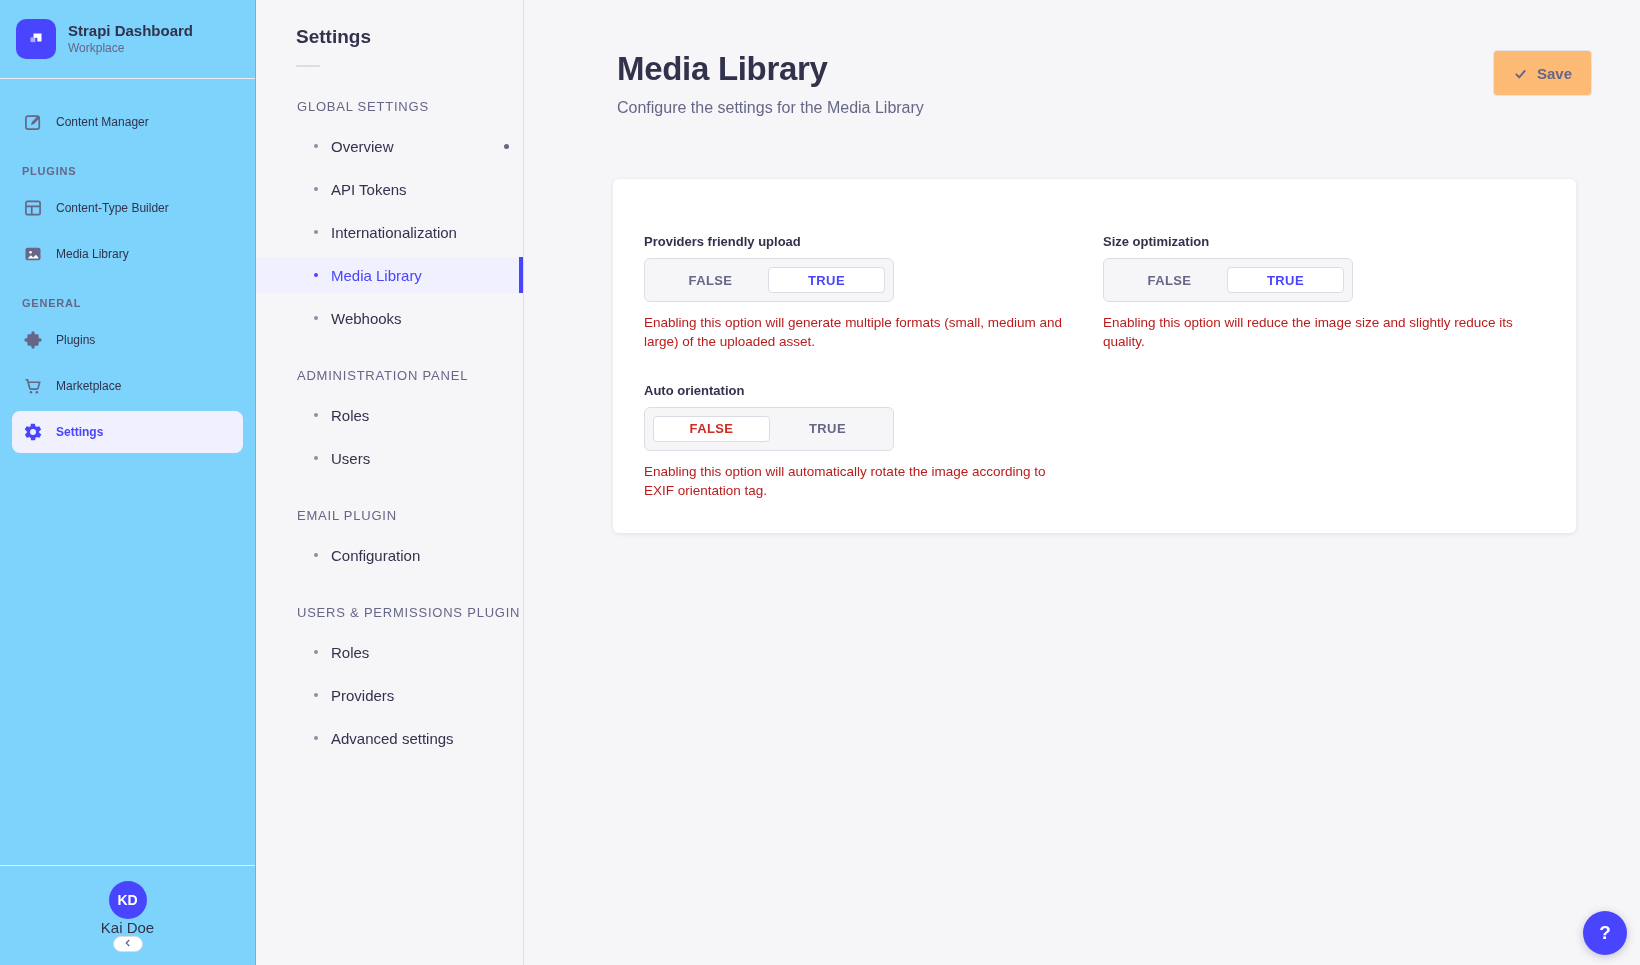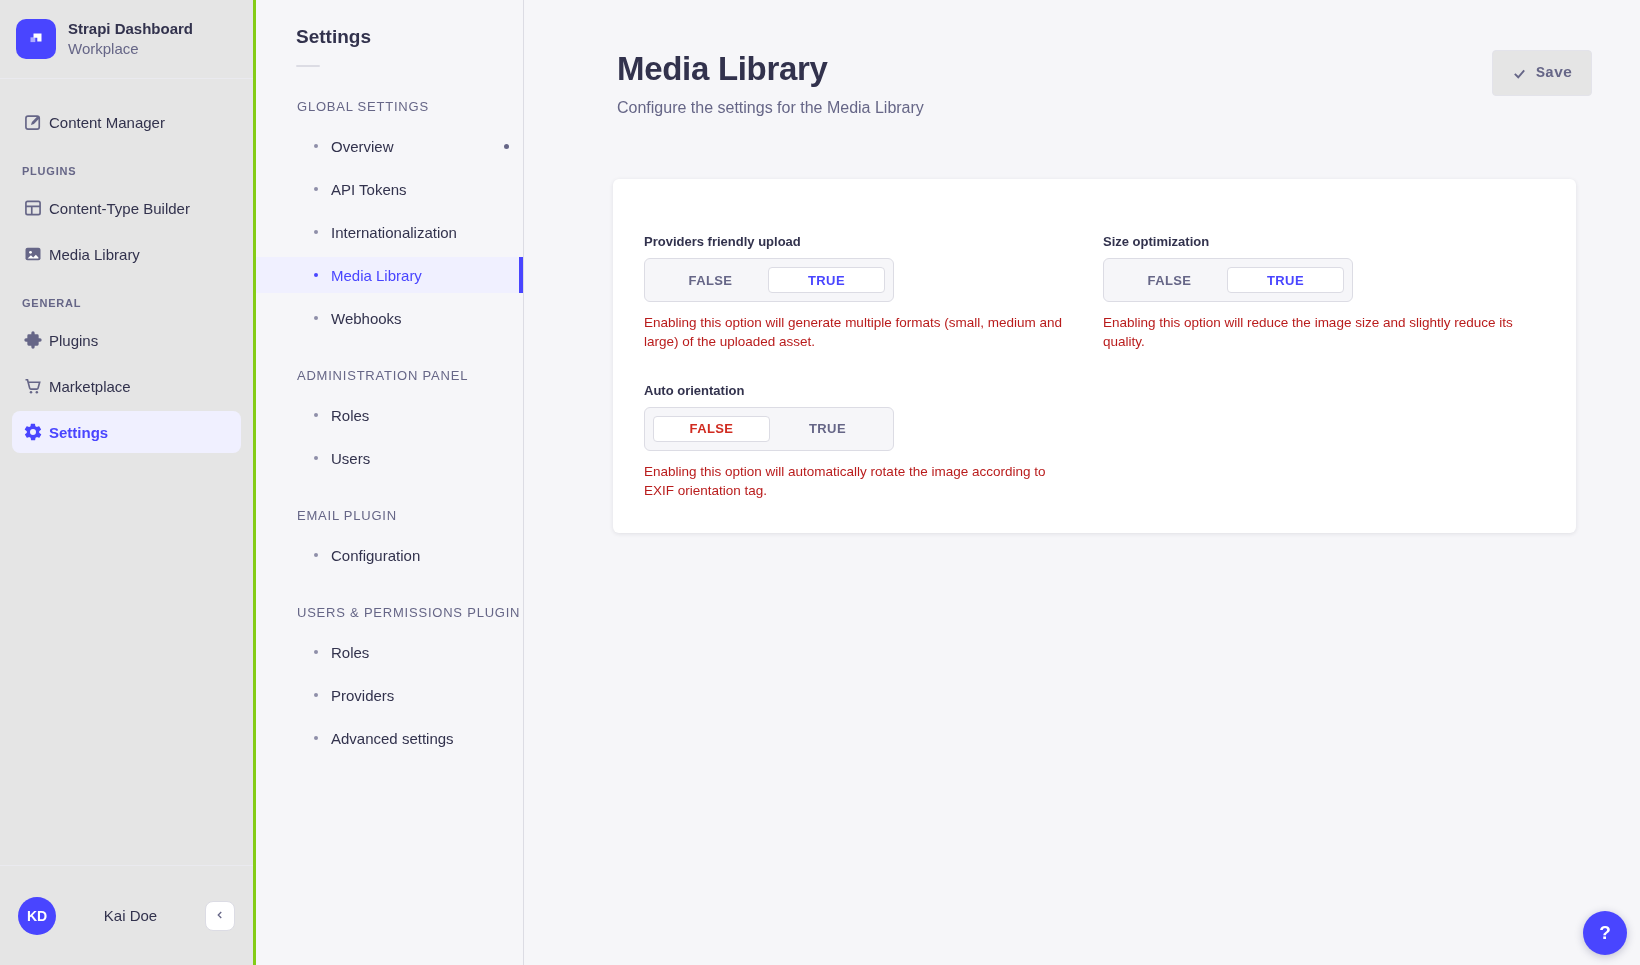--- a/index.html
+++ b/index.html
@@ -6,49 +6,49 @@
   html, body { width: 1640px; height: 965px; overflow: hidden; }
   body {
     font-family: "Liberation Sans", sans-serif;
     background: #f6f6f9;
     color: #32324d;
     display: flex;
   }
 
   
   .sidebar {
-    width: 256px; flex: none; background: #e5e5e5;
-    border-right: 3px solid #84cc16;
+    width: 256px; flex: none; background: #7dd3fc;
+    border-right: 1px solid #84cc16;
     display: flex; flex-direction: column;
   }
   .brand {
     display: flex; align-items: center; gap: 12px;
     padding: 18px 16px; border-bottom: 1px solid #eaeaef; height: 79px;
   }
   .brand-logo {
     width: 40px; height: 40px; border-radius: 10px; background: #4945ff;
     display: flex; align-items: center; justify-content: center; flex: none;
   }
   .brand-name { font-size: 15px; font-weight: bold; color: #32324d; line-height: 1.25; }
-  .brand-sub  { font-size: 15px; color: #666687; line-height: 1.3; }
+  .brand-sub  { font-size: 12px; color: #666687; line-height: 1.3; }
   .nav { flex: 1; padding: 22px 12px 0 12px; }
   .nav-item {
-    display: flex; align-items: center; gap: 5px;
+    display: flex; align-items: center; gap: 12px;
     height: 42px; padding: 0 10px; border-radius: 8px;
-    font-size: 15px; color: #32324d; cursor: pointer; margin-bottom: 4px;
+    font-size: 12px; color: #32324d; cursor: pointer; margin-bottom: 4px;
   }
   .nav-item .ic { width: 22px; display: flex; justify-content: center; align-items: center; flex: none; }
   .nav-item.active { background: #f0f0ff; color: #4945ff; font-weight: bold; }
   .nav-section-title {
     font-size: 11px; font-weight: bold; color: #666687;
     letter-spacing: 0.07em; margin: 22px 0 10px 10px;
   }
   .user-area {
     border-top: 1px solid #eaeaef; height: 100px;
-    display: flex; align-items: center; padding: 15px 18px;
+    display: flex; align-items: center; padding: 15px 18px; flex-direction: column;
   }
   .avatar {
     width: 38px; height: 38px; border-radius: 50%; background: #4945ff;
     color: #fff; font-size: 14px; font-weight: bold;
     display: flex; align-items: center; justify-content: center; flex: none;
   }
   .user-name { flex: 1; text-align: center; font-size: 15px; color: #32324d; }
   .collapse-btn {
     width: 30px; height: 30px; border: 1px solid #dcdce4; border-radius: 8px;
     background: #fff; color: #666687; font-size: 17px; line-height: 1;
@@ -87,22 +87,22 @@
   .main { flex: 1; position: relative; background: #f6f6f9; }
   .main-header {
     display: flex; justify-content: space-between; align-items: flex-start;
     padding: 50px 48px 0 93px;
   }
   .page-title { font-size: 33px; font-weight: bold; color: #32324d; letter-spacing: -0.3px; }
   .page-subtitle { font-size: 16px; color: #666687; margin-top: 11px; }
   .save-btn {
     display: flex; align-items: center; gap: 9px;
     height: 46px; padding: 0 19px; border-radius: 4px;
-    background: #e5e5e5; border: 1px solid #e3e3ea;
-    font-family: Liberation Mono, monospace;
+    background: #fdba74; border: 1px solid #e3e3ea;
+    font-family: Liberation Sans, sans-serif;
     font-size: 15px; font-weight: bold; color: #666687; cursor: default;
   }
   .card {
     margin: 62px 64px 0 89px; background: #ffffff; border-radius: 6px;
     box-shadow: 0 1px 4px rgba(33,33,52,0.1); padding: 31px 30px 32px 31px;
   }
   .card-title { font-size: 18px; font-weight: bold; color: #32324d; }
   .fields-grid {
     display: grid; grid-template-columns: 1fr 1fr;
     column-gap: 16px; row-gap: 31px; margin-top: 24px;

